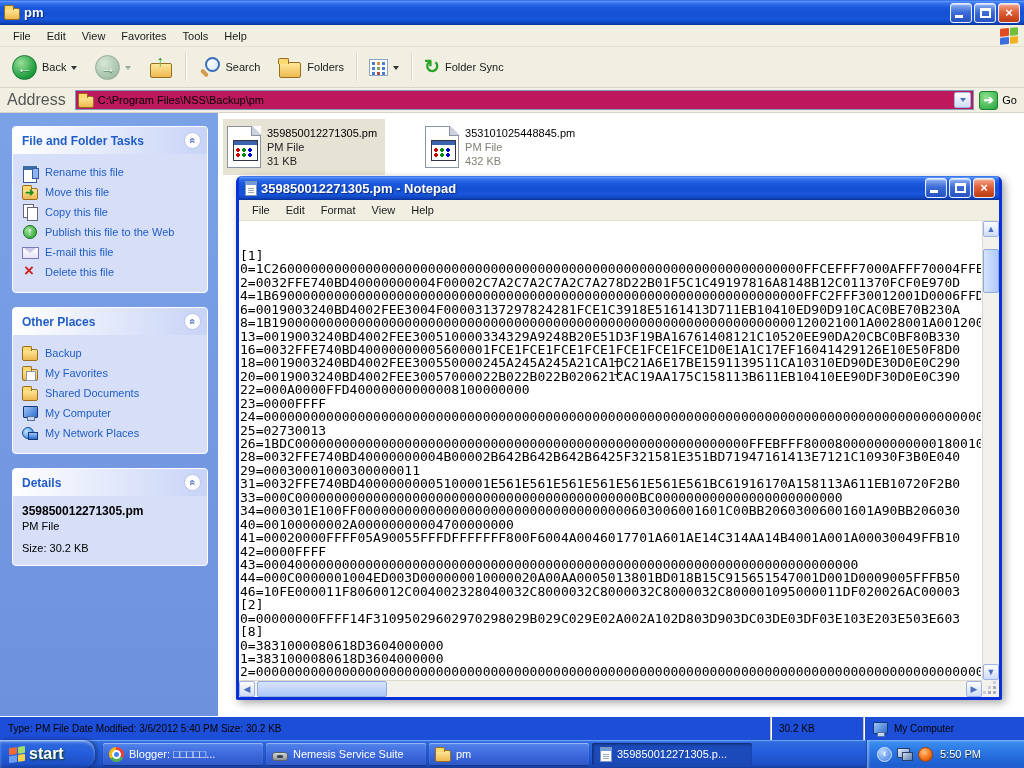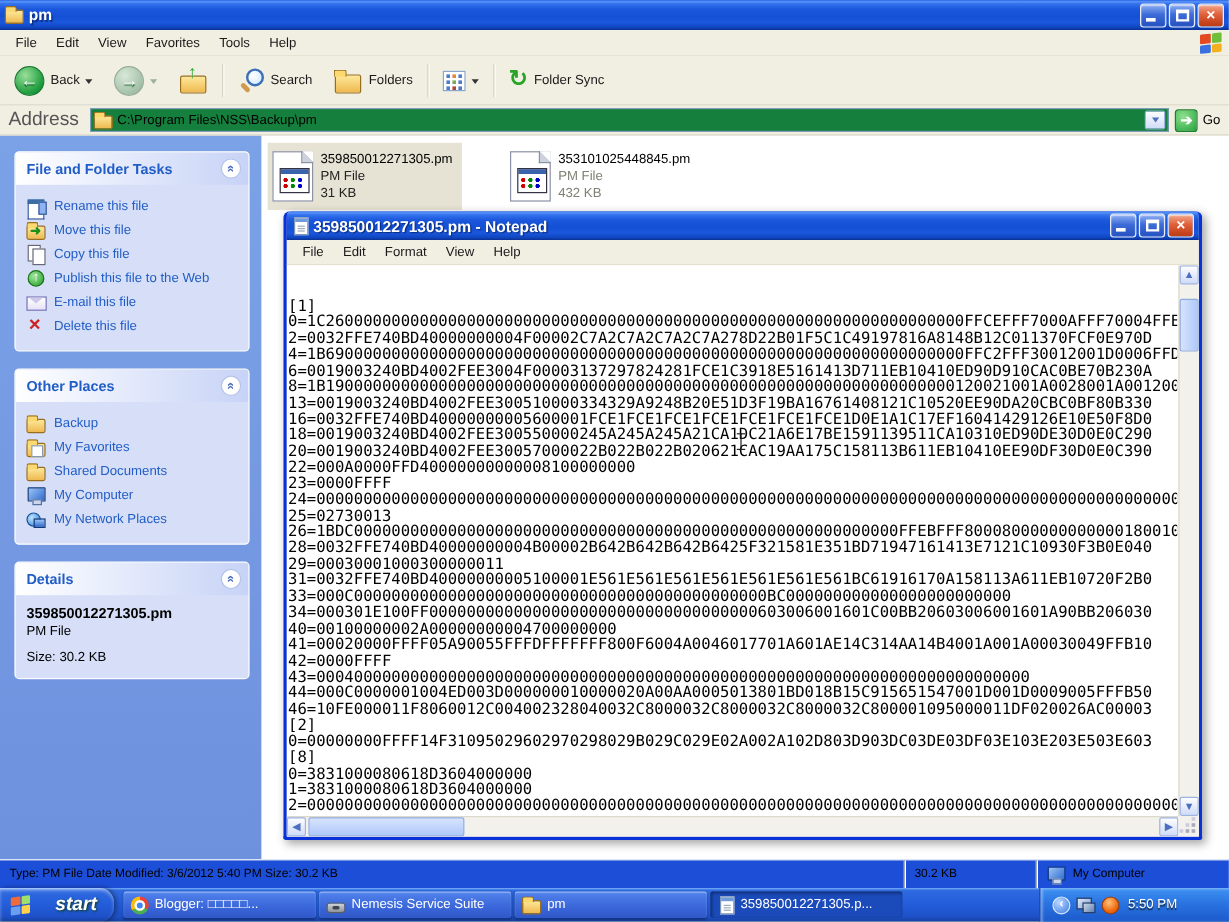--- a/index.html
+++ b/index.html
@@ -37,21 +37,21 @@
   .tb-search::after{content:'';position:absolute;left:2px;bottom:3px;width:9px;height:4px;background:#d29a4c;transform:rotate(45deg);border-radius:2px}
   .tb-folders{position:relative;width:24px;height:22px}
   .tb-folders::before{content:'';position:absolute;left:1px;top:6px;width:20px;height:14px;background:linear-gradient(180deg,#fde89a,#efb94f);border:1px solid #996e1f;border-radius:2px}
   .tb-folders::after{content:'';position:absolute;left:0,;left:0;top:2px;width:9px;height:5px;background:#fcd870;border:1px solid #996e1f;border-bottom:none;border-radius:2px 2px 0 0}
   .tb-views{position:relative;width:19px;height:17px;background:#fff;border:1px solid #8aa5cc}
   .tb-views::before{content:'';position:absolute;left:2px;top:2px;width:3px;height:3px;background:#4d7cc9;
     box-shadow:5px 0 #e08b3a,10px 0 #4d7cc9,0 5px #4d7cc9,5px 5px #7dab57,10px 5px #4d7cc9,0 10px #4d7cc9,5px 10px #b5483d,10px 10px #4d7cc9}
   .tb-sync{font-size:19px;line-height:20px;color:#28a428;font-weight:bold}
   .addressbar{height:25px;flex:none;background:#f1efe2;display:flex;align-items:center;padding:0 3px;gap:5px;border-bottom:1px solid #d8d5c6}
   .addr-label{font-size:16px;color:#555;padding:0 4px}
-  .addr-box{flex:1;height:20px;background:#15803d;border:1px solid #7f9db9;display:flex;align-items:center;gap:4px;padding:0 2px;font-size:11px}
+  .addr-box{flex:1;height:20px;background:#be185d;border:1px solid #7f9db9;display:flex;align-items:center;gap:4px;padding:0 2px;font-size:11px}
   .addr-box .path{flex:1;color:#000}
   .addr-dd{width:17px;height:16px;background:linear-gradient(180deg,#fdfdfd,#d0dcf8);border:1px solid #9cb3e4;border-radius:2px;display:flex;align-items:center;justify-content:center}
   .addr-dd::before{content:'';width:0;height:0;border:3px solid transparent;border-top:4px solid #4d6fc0;margin-top:3px}
   .go-wrap{display:flex;align-items:center;gap:4px;padding-right:4px}
   .go-btn{width:19px;height:19px;border-radius:3px;background:radial-gradient(circle at 35% 30%,#8ee08e,#24a43c);border:1px solid #1d8030;color:#fff;font-weight:bold;font-size:12px;text-align:center;line-height:17px}
   .go-lab{font-size:11px;color:#000}
   
   .main{flex:1;display:flex;overflow:hidden}
   .sidebar{width:218px;flex:none;background:linear-gradient(180deg,#7ba2e7,#6e91dd);padding:13px 10px 0 12px;overflow:hidden}
   .panel{background:#d6dff7;border-radius:4px;margin-bottom:14px;overflow:hidden;border:1px solid #fff}
@@ -125,26 +125,26 @@
   .hsb .sb-thumb{background:linear-gradient(180deg,#d7e3fd,#aec8f9)}
   .grip{position:absolute;right:0;bottom:0;width:17px;height:17px;background:#f2f1ec}
   .grip::before{content:'';position:absolute;right:3px;bottom:3px;width:3px;height:3px;background:#aab;box-shadow:-5px 0 #aab,0 -5px #aab,-5px -5px #ccd,-10px 0 #ccd,0 -10px #ccd}
   .ibeam{position:absolute;left:612px;top:360px;width:11px;height:16px;z-index:6;pointer-events:none}
   .ibeam::before{content:'';position:absolute;left:5px;top:1px;width:1px;height:14px;background:#222}
   .ibeam::after{content:'';position:absolute;left:2px;top:1px;width:7px;height:1px;background:#222;box-shadow:0 13px 0 #222}
   
   .statusbar{height:24px;flex:none;background:#1d4ed8;border-top:1px solid #fff;display:flex;align-items:center;font-size:10px;color:#000}
   .sb-sec{height:100%;display:flex;align-items:center;padding:0 8px;border-right:1px solid #c8c4ac;box-shadow:1px 0 0 #fff}
   .sb-sec.first{flex:1}
-  .sb-sec.size{width:110px}
+  .sb-sec.size{width:93px}
   .sb-sec.zone{width:160px;gap:6px;border-right:none}
   
   #taskbar{position:absolute;left:0;right:0;bottom:0;height:28px;display:flex;align-items:stretch;
     background:linear-gradient(180deg,#4a87e8 0,#2f6ae0 8%,#245edb 45%,#1e51c8 85%,#15409f 100%);box-shadow:inset 0 1px 0 #6aa0f4}
-  .startbtn{width:95px;flex:none;display:flex;align-items:center;gap:21px;padding-left:9px;color:#fff;font-weight:bold;font-style:italic;font-size:16px;
+  .startbtn{width:95px;flex:none;display:flex;align-items:center;gap:4px;padding-left:9px;color:#fff;font-weight:bold;font-size:16px;
     background:linear-gradient(180deg,#7fd06f 0,#4aא 0,#3f9c37 15%,#2f8f2a 50%,#1f7a1e 90%,#156016 100%);border-radius:0 12px 12px 0;
     box-shadow:inset 0 2px 3px rgba(255,255,255,.4),2px 0 4px rgba(0,0,0,.4);text-shadow:1px 1px 2px #0a3a0a}
   .startflag{width:16px;height:15px;display:grid;grid-template:1fr 1fr/1fr 1fr;gap:1px;transform:skewY(-8deg)}
   .startflag i{border-radius:1px}
   .startflag .r{background:#f06a3a}.startflag .g{background:#9ee06a}.startflag .b{background:#6a9ef0}.startflag .y{background:#ffd24a}
   .tasks{flex:1;display:flex;align-items:center;gap:3px;padding:0 3px 0 8px;overflow:hidden}
   .taskbtn{width:160px;height:22px;flex:none;display:flex;align-items:center;gap:5px;padding:0 6px;border-radius:2px;color:#fff;font-size:11px;white-space:nowrap;overflow:hidden;
     background:linear-gradient(180deg,#5183ec,#3a66d9 60%,#2f58c8);box-shadow:inset 0 1px 1px rgba(255,255,255,.45),0 1px 2px rgba(0,0,0,.3)}
   .taskbtn .tlab{overflow:hidden;text-overflow:ellipsis}
   .taskbtn.active{background:#1b4bba;box-shadow:inset 1px 1px 3px rgba(0,0,0,.5)}

